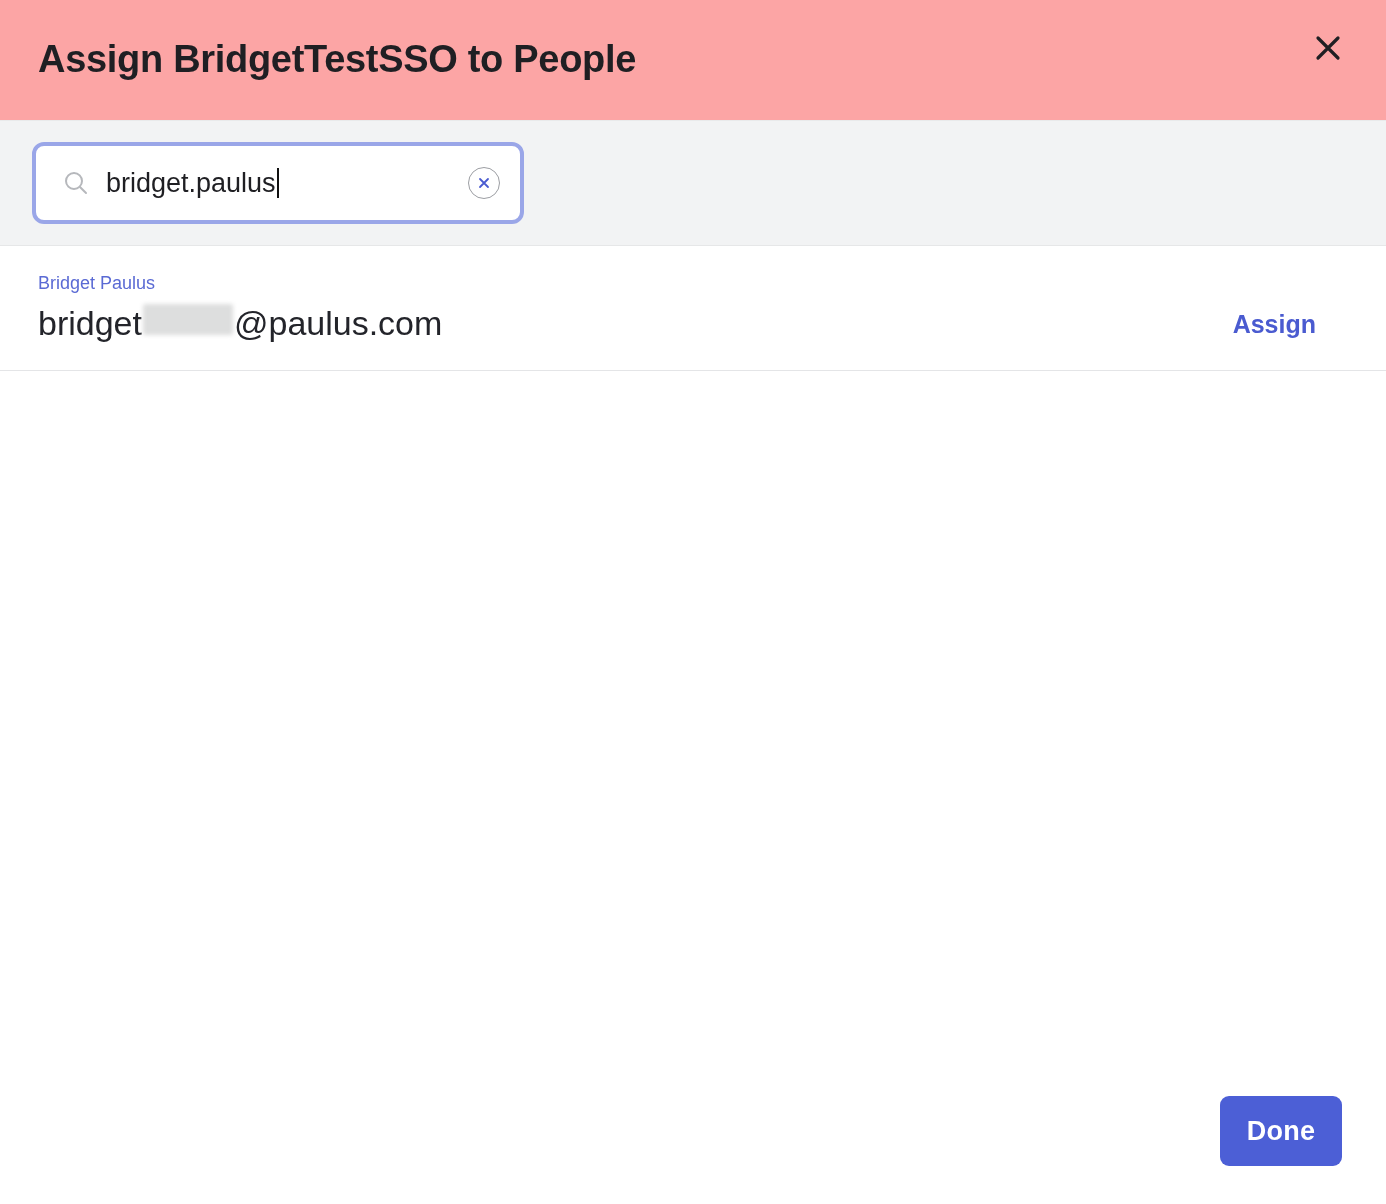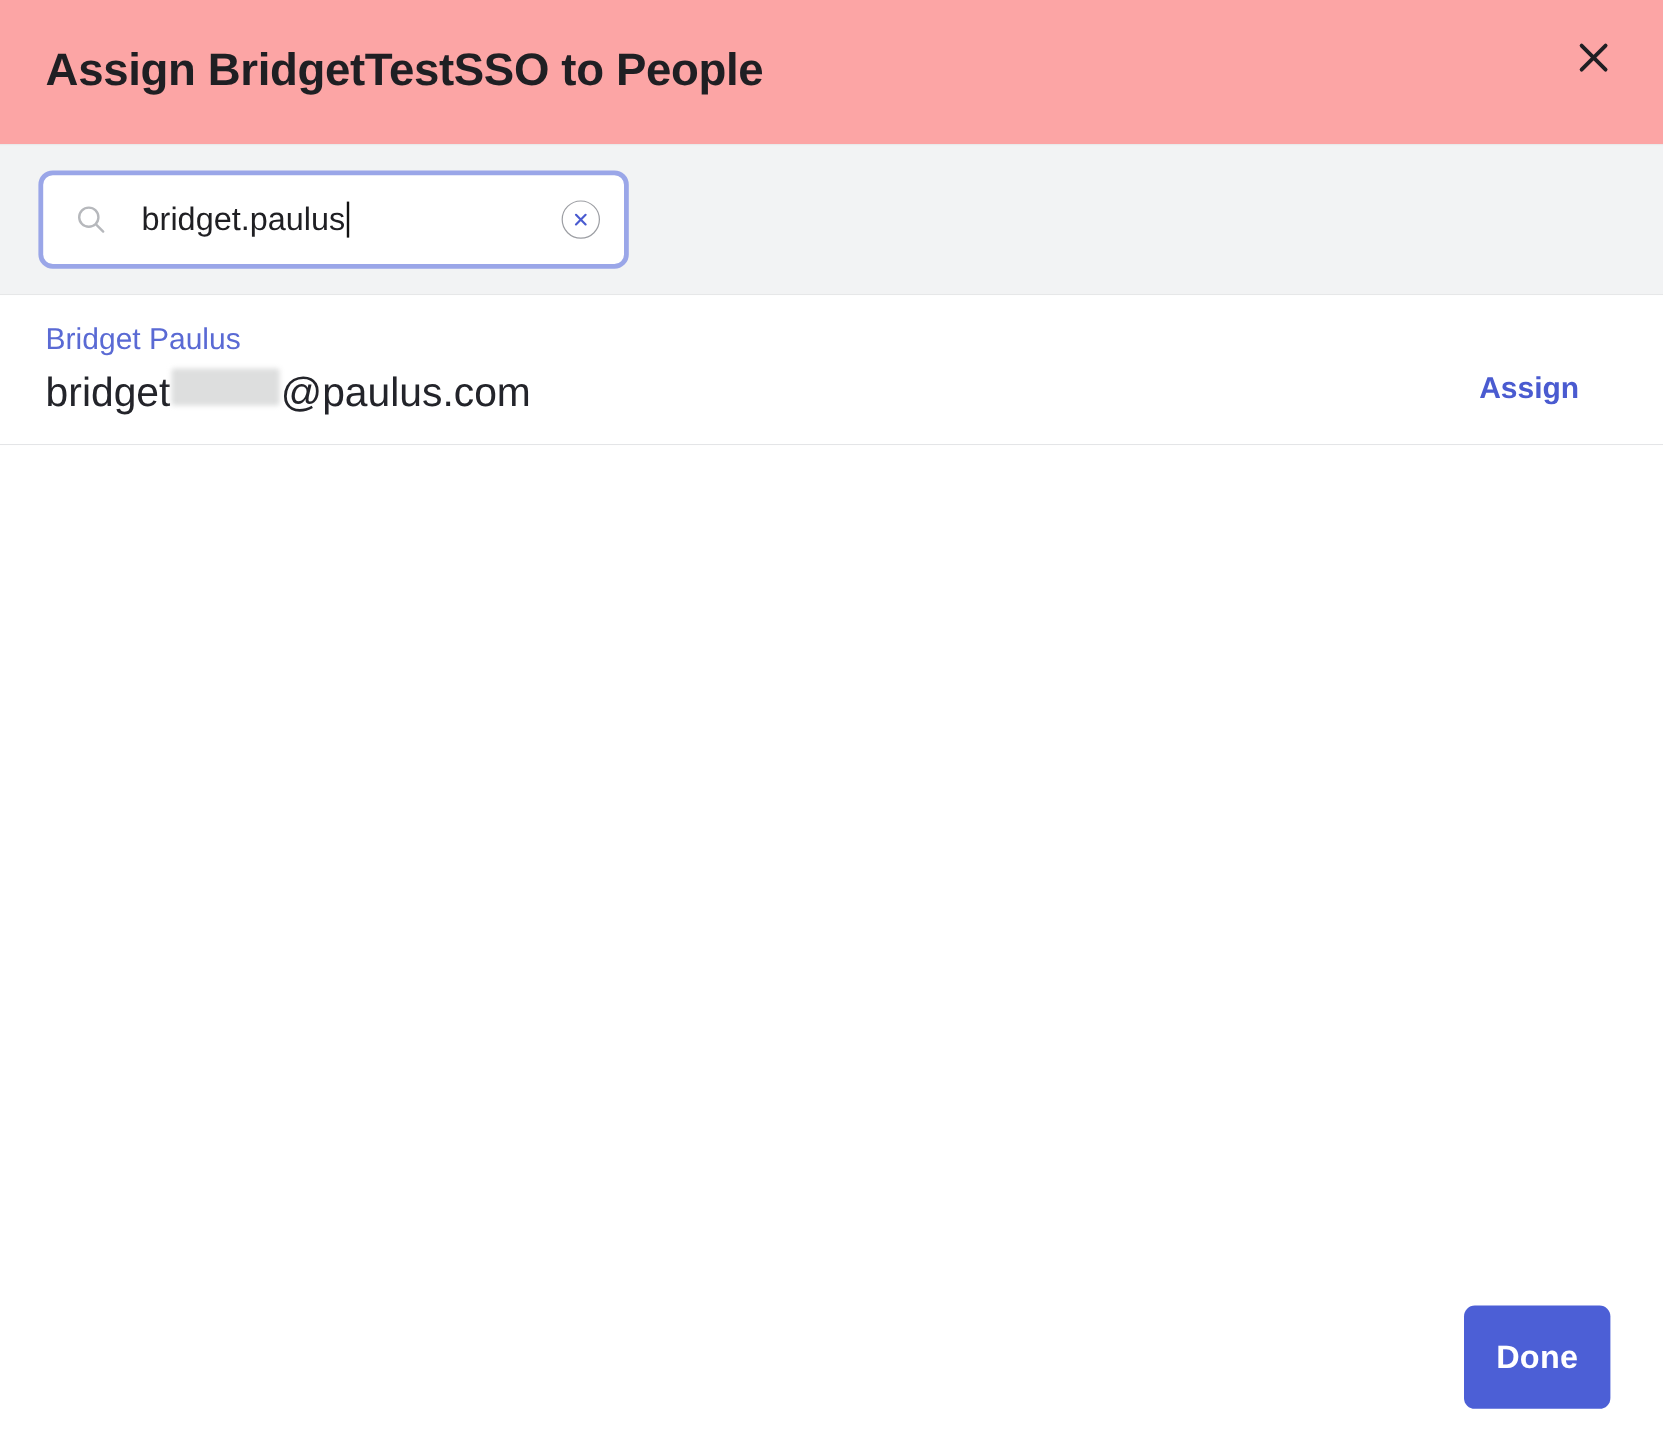--- a/index.html
+++ b/index.html
@@ -81,21 +81,21 @@
     align-items: center;
     position: relative;
   }
   .search-icon {
     margin-left: 26px;
     flex: 0 0 auto;
     display: flex;
     align-items: center;
   }
   .search-input-text {
-    margin-left: 28px;
+    margin-left: 16px;
     font-size: 27px;
     color: #1f1f23;
     line-height: 1;
     white-space: nowrap;
     position: relative;
   }
   .caret {
     display: inline-block;
     width: 2px;
     height: 30px;
@@ -137,21 +137,21 @@
     align-items: center;
     justify-content: space-between;
     padding: 0 70px 0 38px;
   }
   .person-block {
     display: flex;
     flex-direction: column;
     justify-content: center;
   }
   .person-name {
-    font-size: 25px;
+    font-size: 18px;
     color: #5a6ad4;
     line-height: 1.25;
     margin-bottom: 7px;
     cursor: pointer;
   }
   .person-email {
     font-size: 34px;
     color: #23242a;
     line-height: 1.25;
     display: flex;
@@ -186,21 +186,21 @@
     height: 146px;
     background: #ffffff;
     display: flex;
     align-items: center;
     justify-content: flex-end;
     padding-right: 44px;
     box-sizing: border-box;
   }
   .done-button {
     min-width: 122px;
-    height: 86px;
+    height: 70px;
     background: #4c5fd6;
     color: #ffffff;
     border: none;
     border-radius: 9px;
     font-family: "Liberation Sans", sans-serif;
     font-size: 27px;
     font-weight: bold;
     letter-spacing: 0.2px;
     cursor: pointer;
     padding: 0 22px;

